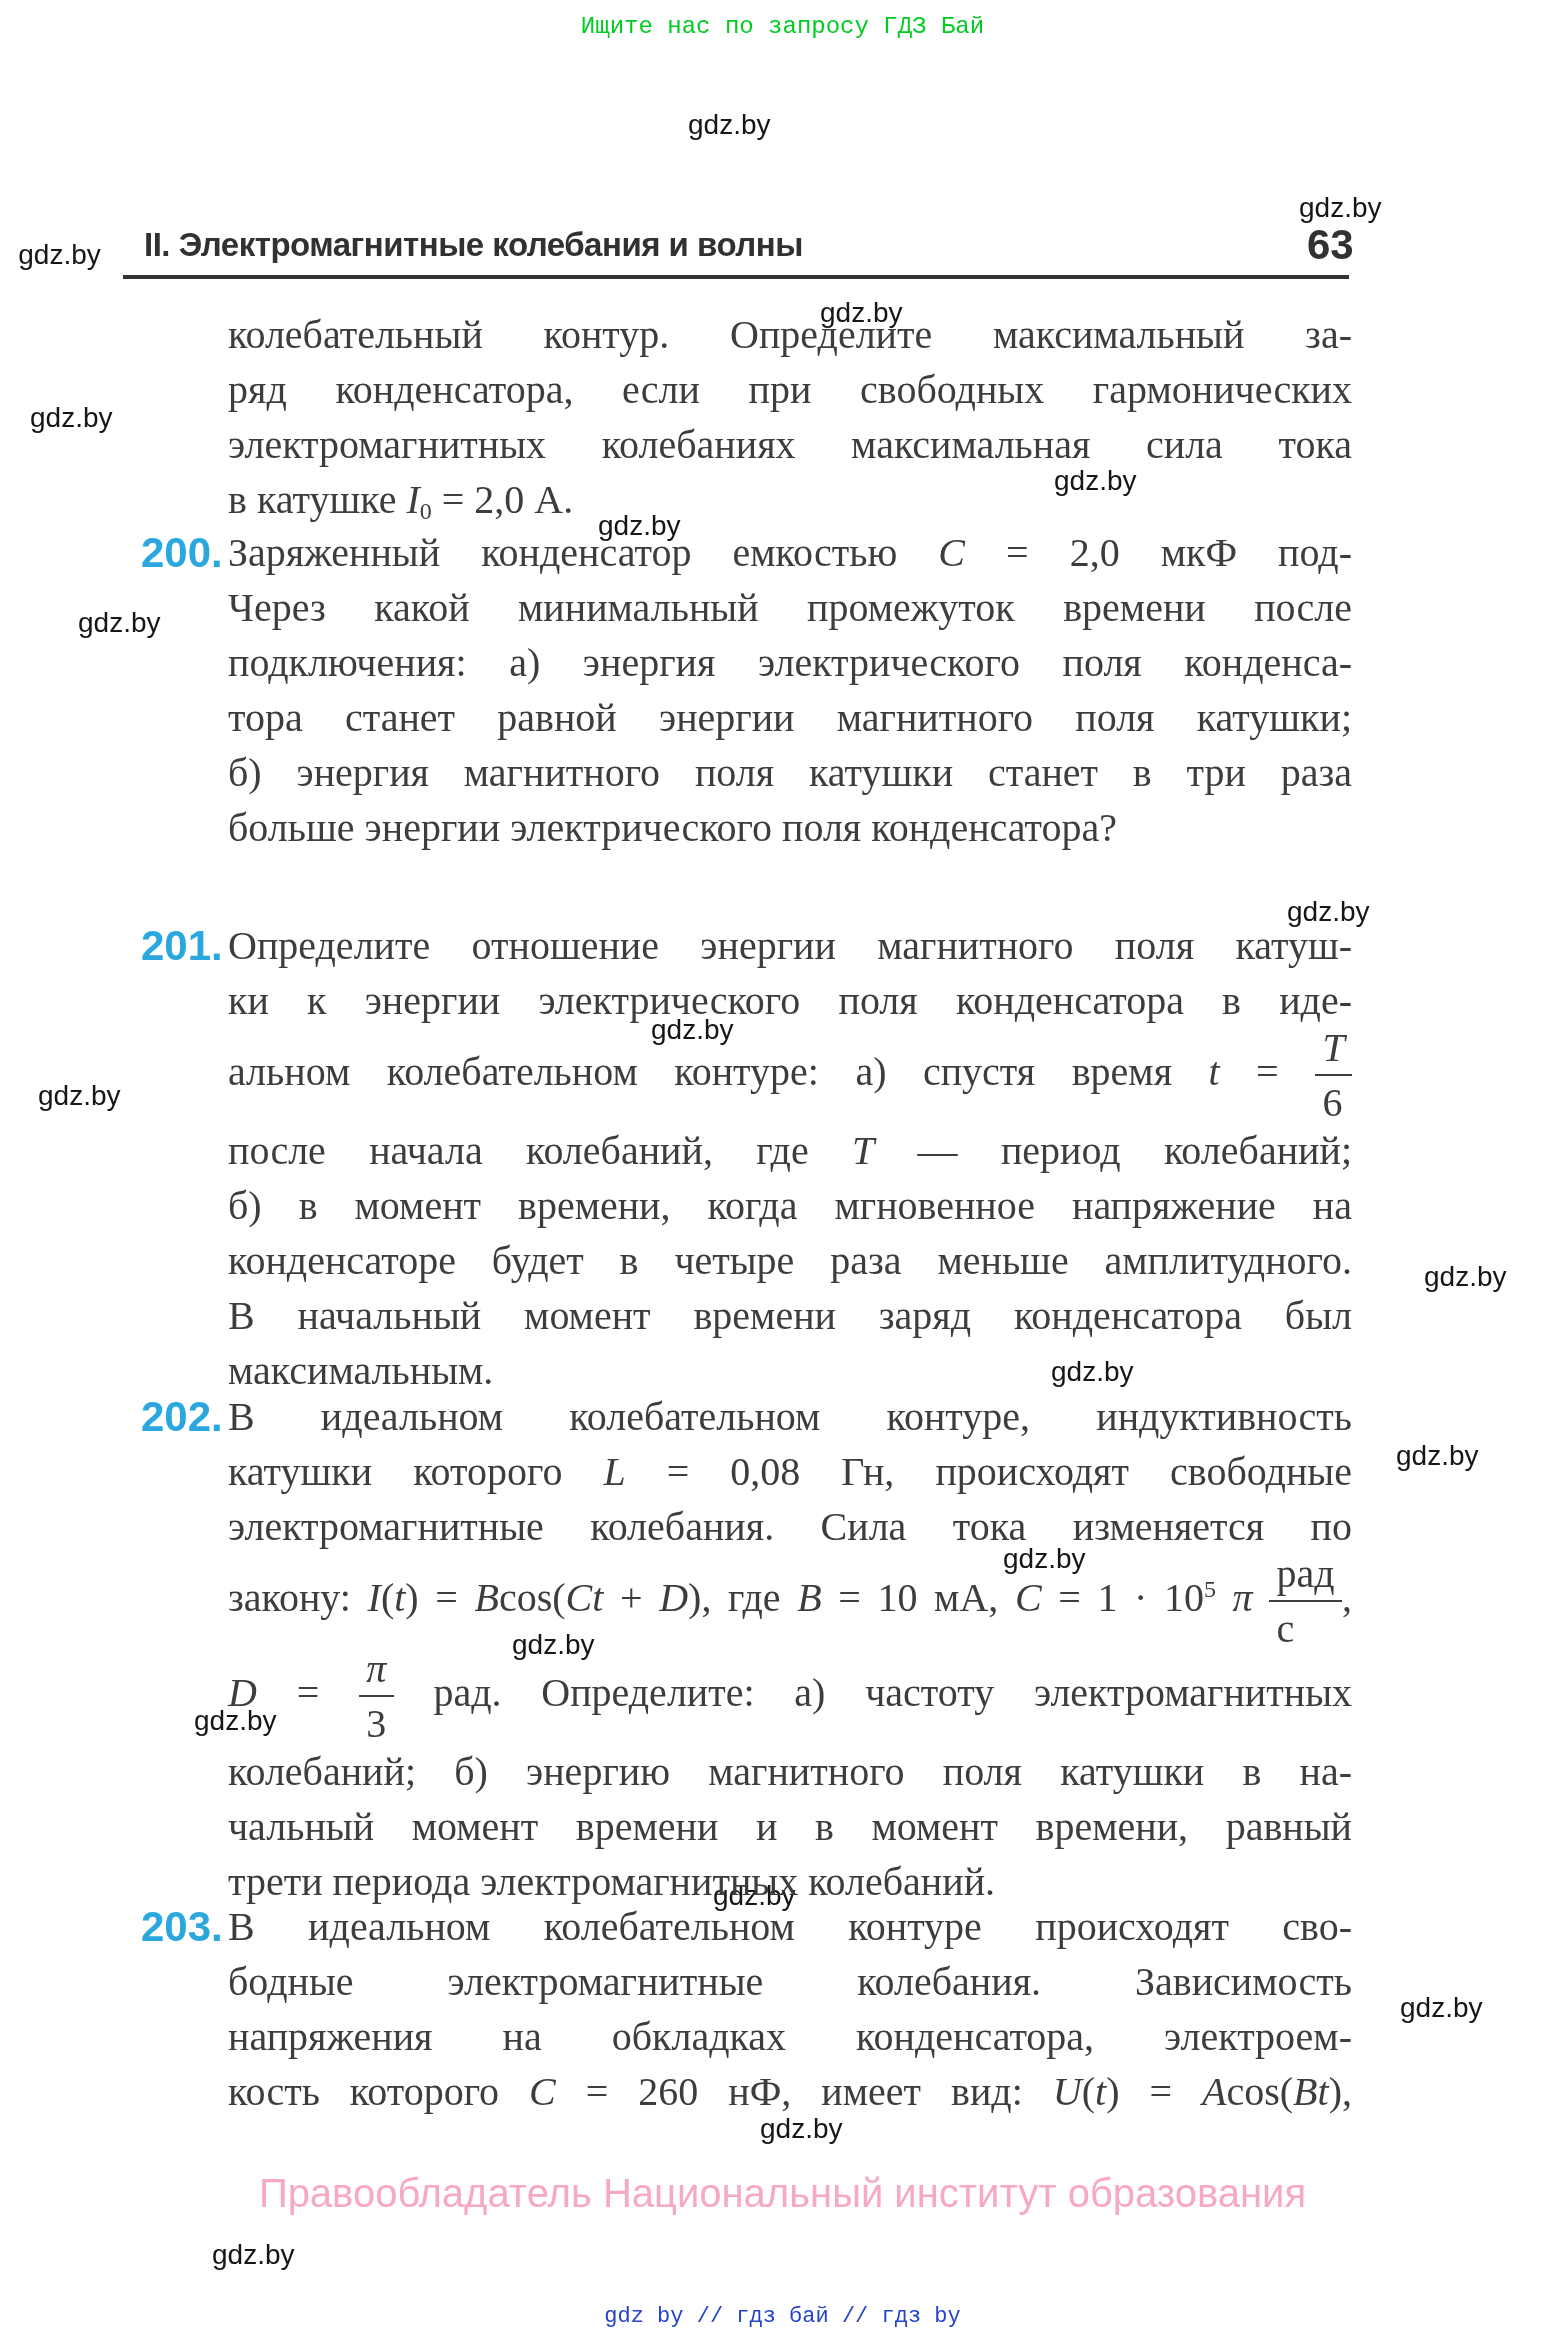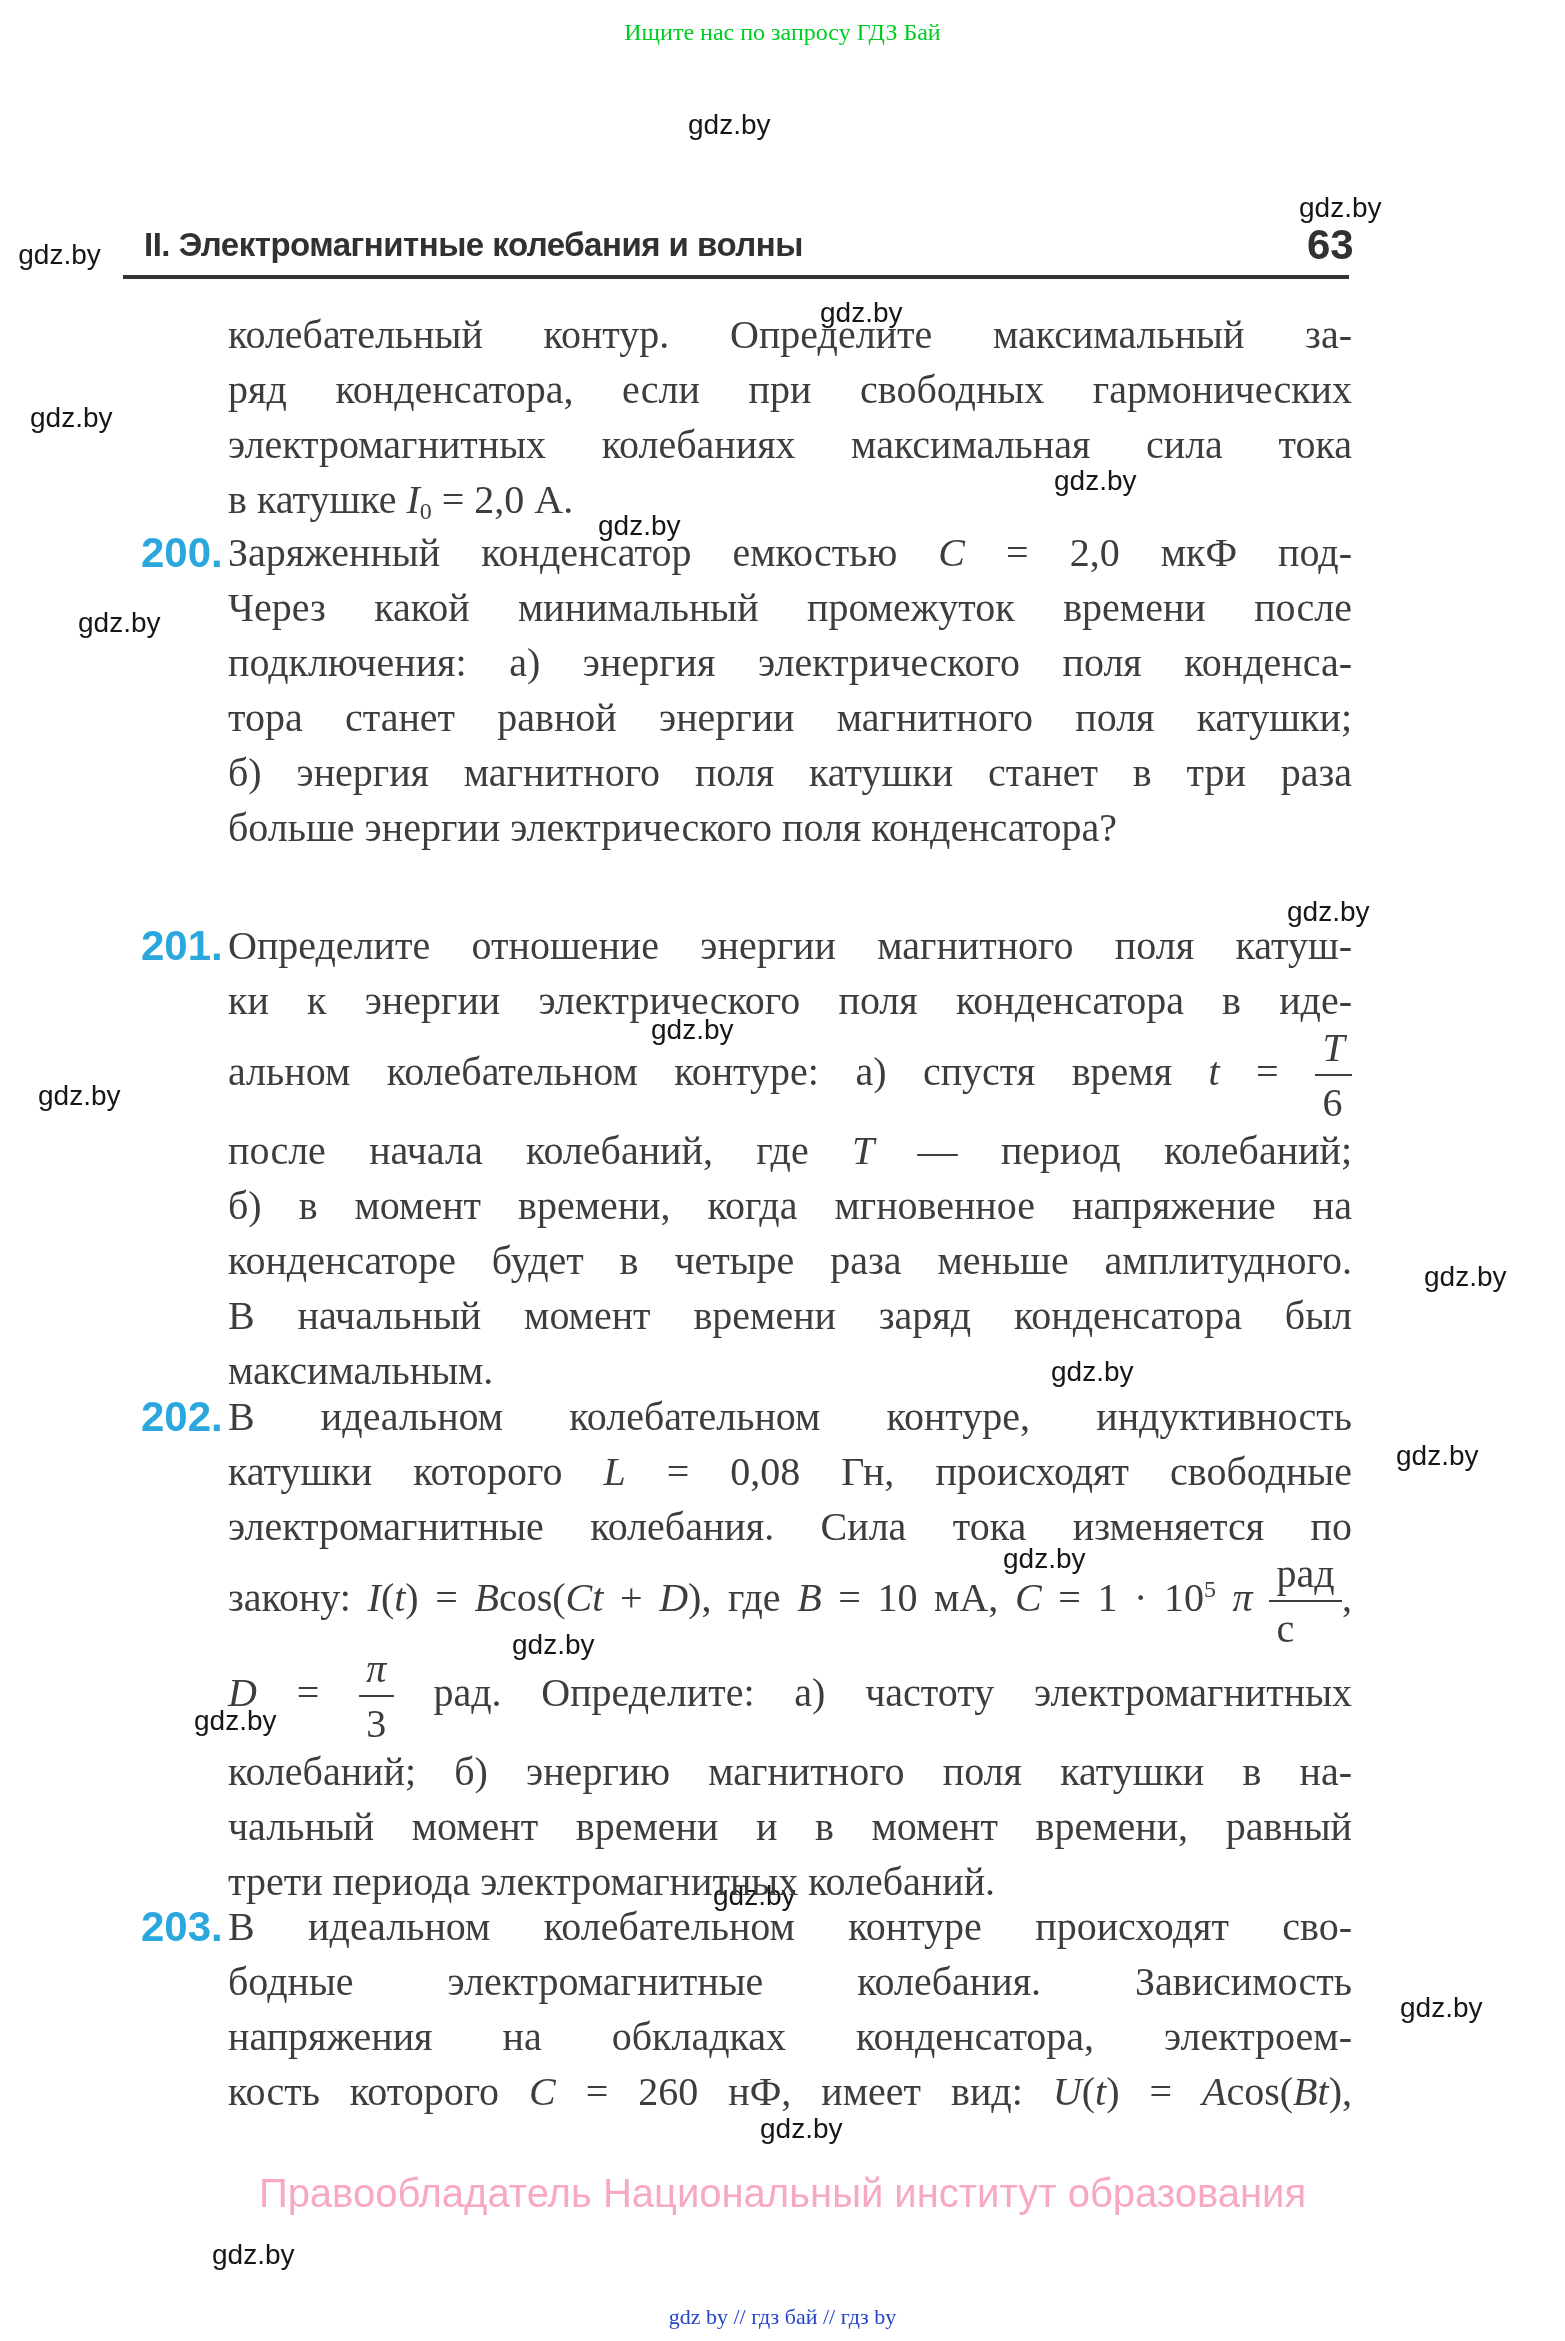--- a/index.html
+++ b/index.html
@@ -2,22 +2,22 @@
 <html style="--accent-blue: #2aa7dd; --banner-green: #00cc22; --footer-pink: #f7a8c4; --link-blue: #2443c9; --text-dark: #3d3d3d;font-size:14.6px"><head>
 <meta charset="utf-8">
 <style>
   html,body { margin:0; padding:0; background:#ffffff; }
   .page {
     position:relative; width:1565px; height:2342px; background:#ffffff;
     font-family:"Liberation Serif","DejaVu Serif",serif; color:var(--text-dark,#3d3d3d);
     overflow:hidden;
   }
   .banner {
-    position:absolute; left:0; right:0; top:19px; text-align:center;
-    font-family:Liberation Serif, serif;
+    position:absolute; left:0; right:0; top:13px; text-align:center;
+    font-family:Liberation Mono, monospace;
     font-size:24px; color:var(--banner-green,#00cc22);
   }
   .wm {
     position:absolute; font-family:"Liberation Sans","DejaVu Sans",sans-serif;
     font-size:28px; color:#161616; white-space:nowrap;
   }
   .chapter {
     position:absolute; left:123px; top:226px;
     font-family:"Liberation Sans","DejaVu Sans",sans-serif;
     font-weight:bold; font-size:33px; letter-spacing:-0.5px; color:#313131; white-space:nowrap;margin-left:21px;
@@ -42,21 +42,21 @@
   .frac { display:inline-block; vertical-align:middle; text-align:center; line-height:1; }
   .frac .fn { display:block; padding:0 7.3px 6.4px; }
   .frac .fd { display:block; border-top:2.7px solid #3d3d3d; padding:6.4px 7.3px 0; }
   .copyright {
     position:absolute; left:0; right:0; top:2171px; text-align:center;
     font-family:"Liberation Sans","DejaVu Sans",sans-serif;
     font-size:40px; color:var(--footer-pink,#f7a8c4); white-space:nowrap;
   }
   .links {
     position:absolute; left:0; right:0; top:2304px; text-align:center;
-    font-family:Liberation Serif, serif;
+    font-family:Liberation Mono, monospace;
     font-size:22px; color:var(--link-blue,#2443c9); cursor:pointer;
   }
 </style>
 </head>
 <body>
 
 <div class="page">
 
   <div class="banner">Ищите нас по запросу ГДЗ Бай</div>
 

